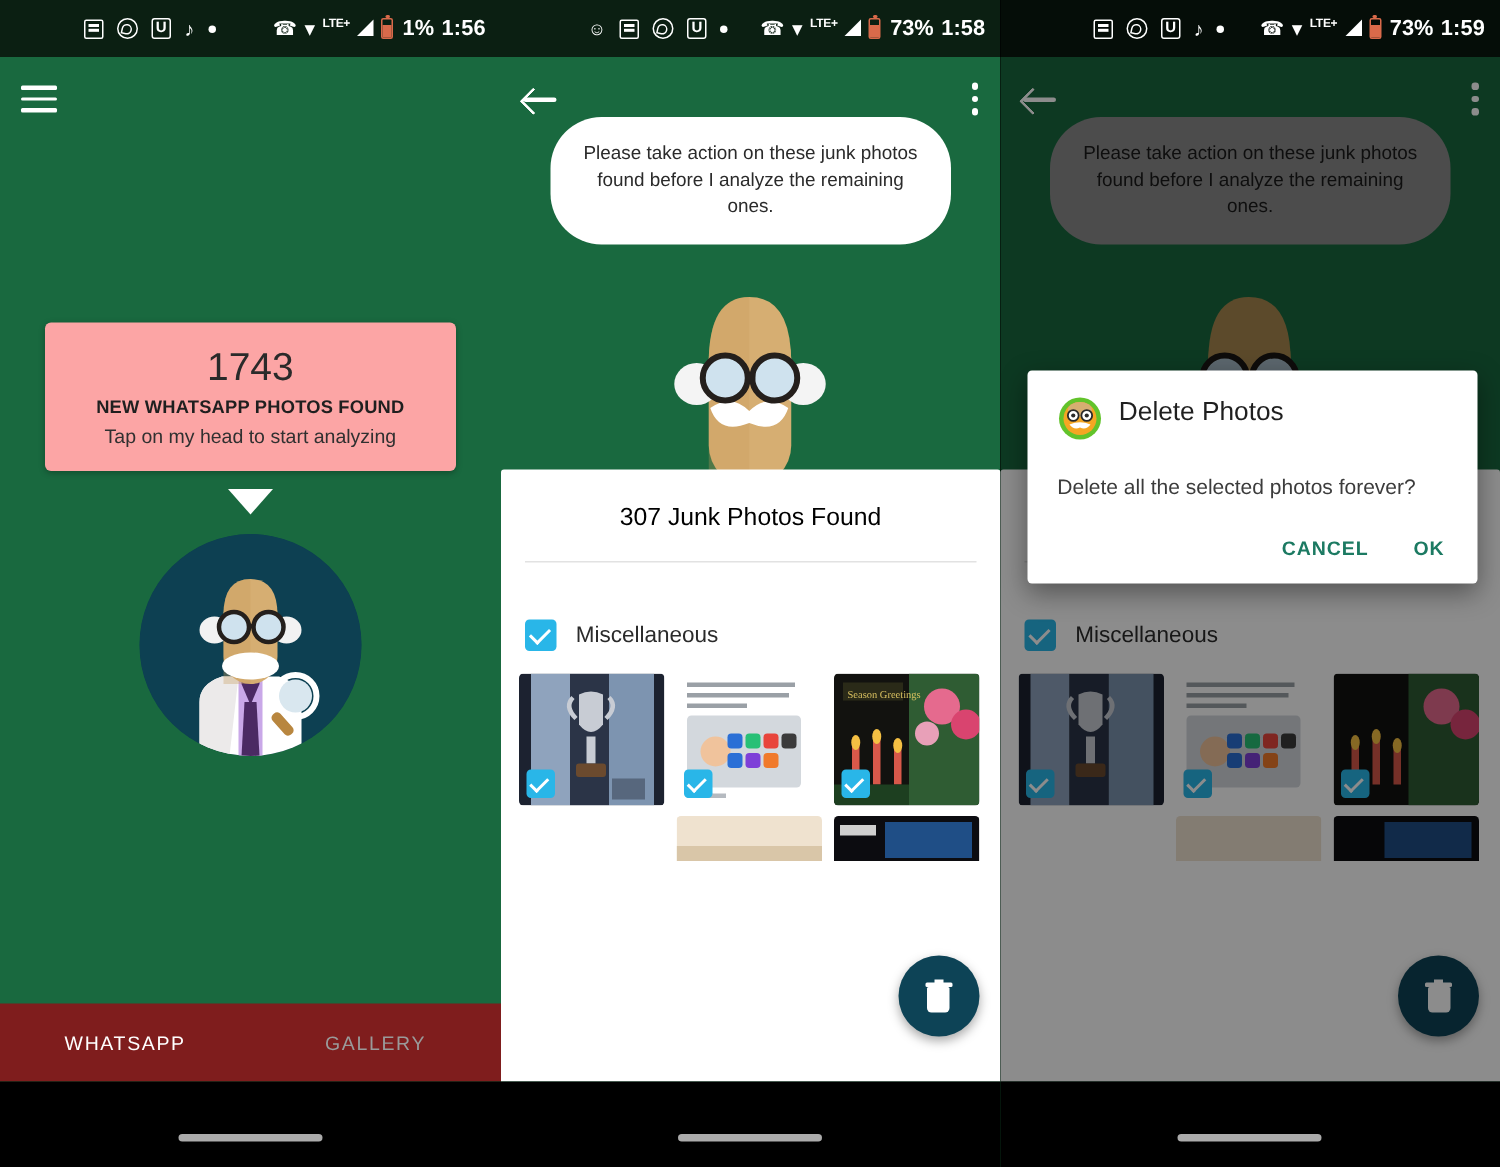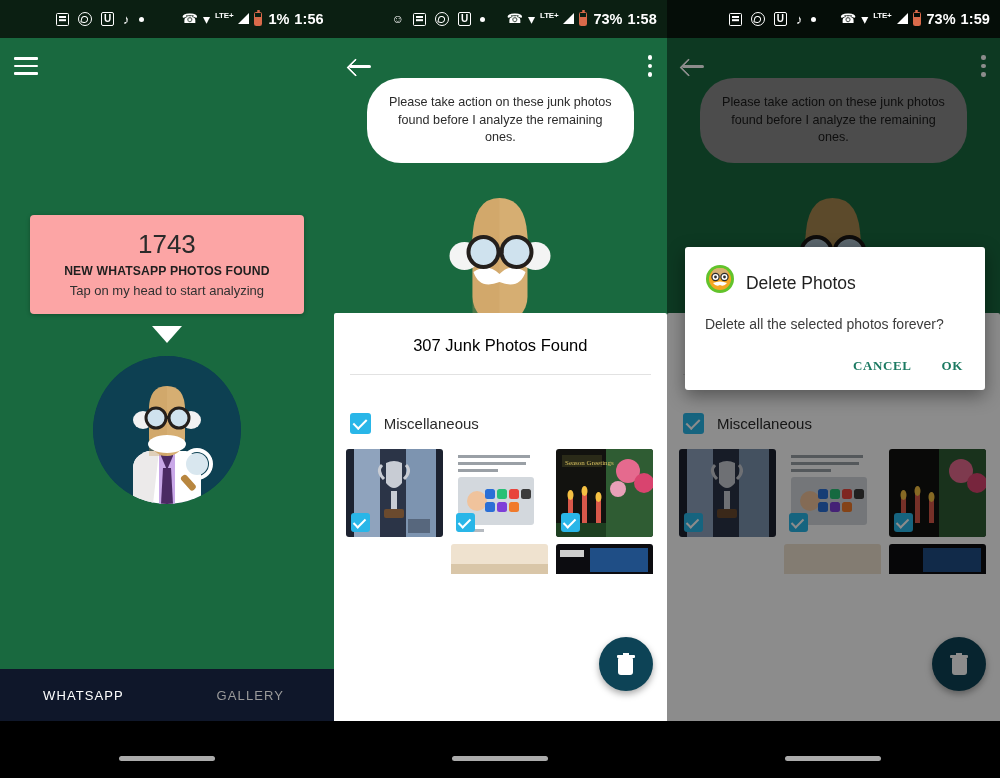--- a/index.html
+++ b/index.html
@@ -83,21 +83,21 @@
   .prof-circle {
     position: absolute; left: 50%; transform: translateX(-50%); top: 356px;
     width: 148px; height: 148px; border-radius: 50%; background: #0d4052;
     overflow: hidden; cursor: pointer;
   }
   .prof-big { position: absolute; left: 50%; transform: translateX(-50%); top: 160px; width: 175px; height: 260px; }
 
   
   .bottom-tabs {
     position: absolute; left: 0; right: 0; bottom: 57px; height: 52px;
-    background: #0f172a; display: flex; align-items: center;
+    background: #7f1d1d; display: flex; align-items: center;
   }
   .tab { flex: 1; text-align: center; font-size: 13px; letter-spacing: 1.1px; cursor: pointer; }
   .tab.active { color: #fff; }
   .tab.inactive { color: #9a9a9a; }
 
   
   .gesture-nav { position: absolute; left: 0; right: 0; bottom: 0; height: 57px; background: #000; }
   .pill { position: absolute; left: 50%; transform: translateX(-50%); bottom: 17px; width: 96px; height: 5px; background: #ababab; border-radius: 3px; }
 
   
@@ -137,25 +137,25 @@
   .trash-lid { position: absolute; top: 2px; left: 0; width: 18px; height: 2.6px; background: #fff; border-radius: 1px; }
   .trash-handle { position: absolute; top: 0; left: 6px; width: 6px; height: 2.6px; background: #fff; }
 
   
   .scrim { position: absolute; top: 38px; left: 0; right: 0; bottom: 0; background: rgba(0,0,0,.45); }
   .dialog {
     position: absolute; left: 18px; right: 15px; top: 247px;
     background: #fff; border-radius: 3px; padding: 17px 20px 8px;
     box-shadow: 0 6px 18px rgba(0,0,0,.4);
   }
-  .dlg-head { display: flex; align-items: flex-end; gap: 11px; }
+  .dlg-head { display: flex; align-items: flex-start; gap: 11px; }
   .dlg-title { font-size: 17.5px; color: #1f1f1f; }
   .dlg-msg { font-size: 14px; color: #3c3c3c; padding: 22px 0 0; }
   .dlg-actions { display: flex; justify-content: flex-end; gap: 30px; padding: 26px 2px 8px; }
-  .dlg-btn { font-size: 13px; font-weight: bold; color: #1C7A62; letter-spacing: .6px; cursor: pointer; background: none; border: none; font-family: Liberation Serif, serif; }
+  .dlg-btn { font-size: 13px; font-weight: bold; color: #1C7A62; letter-spacing: .6px; cursor: pointer; background: none; border: none; font-family: Liberation Sans, sans-serif; }
 </style>
 </head>
 <body>
 
 <div class="screens">
 
   <div class="panel p1">
     <div class="body-green"></div>
 
     <div class="statusbar">

